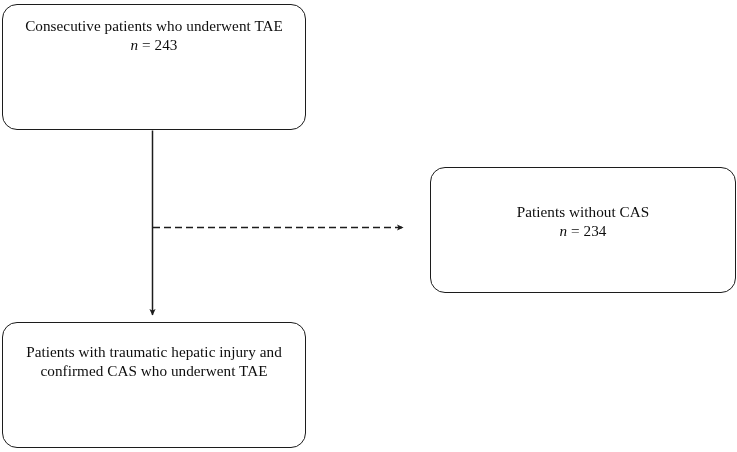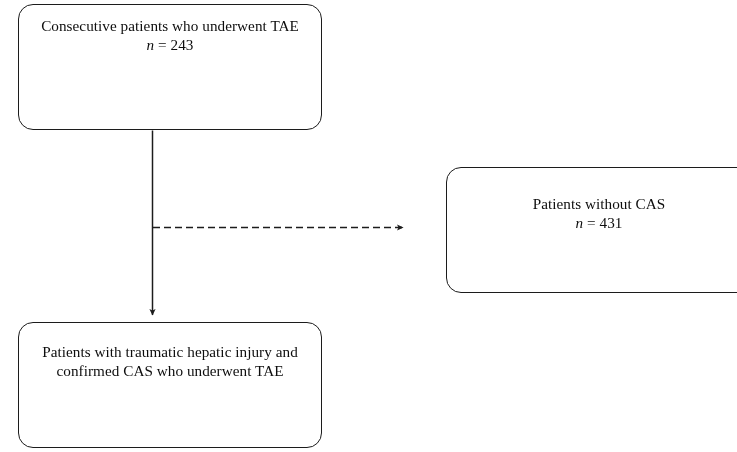--- a/index.html
+++ b/index.html
@@ -16,21 +16,20 @@
     overflow: hidden;
   }
   .node-box {
     position: absolute;
     box-sizing: border-box;
     border: 1.3px solid #1c1c1c;
     background: #ffffff;
     border-radius: 15px;
     text-align: center;
     color: #0d0d0d;
-    margin-left: 16px;
   }
   .node-text {
     font-size: 15.2px;
     line-height: 19.4px;
     letter-spacing: 0.05px;
   }
   .node-line {
     display: block;
     white-space: nowrap;
   }
@@ -48,21 +47,21 @@
     top: 4px;
     width: 304px;
     height: 126px;
     padding-top: 11px;
   }
   #node-excluded {
     left: 430px;
     top: 167px;
     width: 306px;
     height: 126px;
-    padding-top: 26px;
+    padding-top: 34px;
   }
   #node-included {
     left: 2px;
     top: 322px;
     width: 304px;
     height: 126px;
     padding-top: 19px;
   }
 
   
@@ -98,21 +97,21 @@
   <div class="node-box" id="node-source">
     <div class="node-text">
       <span class="node-line">Consecutive patients who underwent TAE</span>
       <span class="count-line"><span class="var-n">n</span><span> = </span><span>243</span></span>
     </div>
   </div>
 
   <div class="node-box" id="node-excluded">
     <div class="node-text">
       <span class="node-line">Patients without CAS</span>
-      <span class="count-line"><span class="var-n">n</span><span> = </span><span>431</span></span>
+      <span class="count-line"><span class="var-n">n</span><span> = </span><span>234</span></span>
     </div>
   </div>
 
   <div class="node-box" id="node-included">
     <div class="node-text">
       <span class="node-line">Patients with traumatic hepatic injury and</span>
       <span class="node-line">confirmed CAS who underwent TAE</span>
     </div>
   </div>
 

